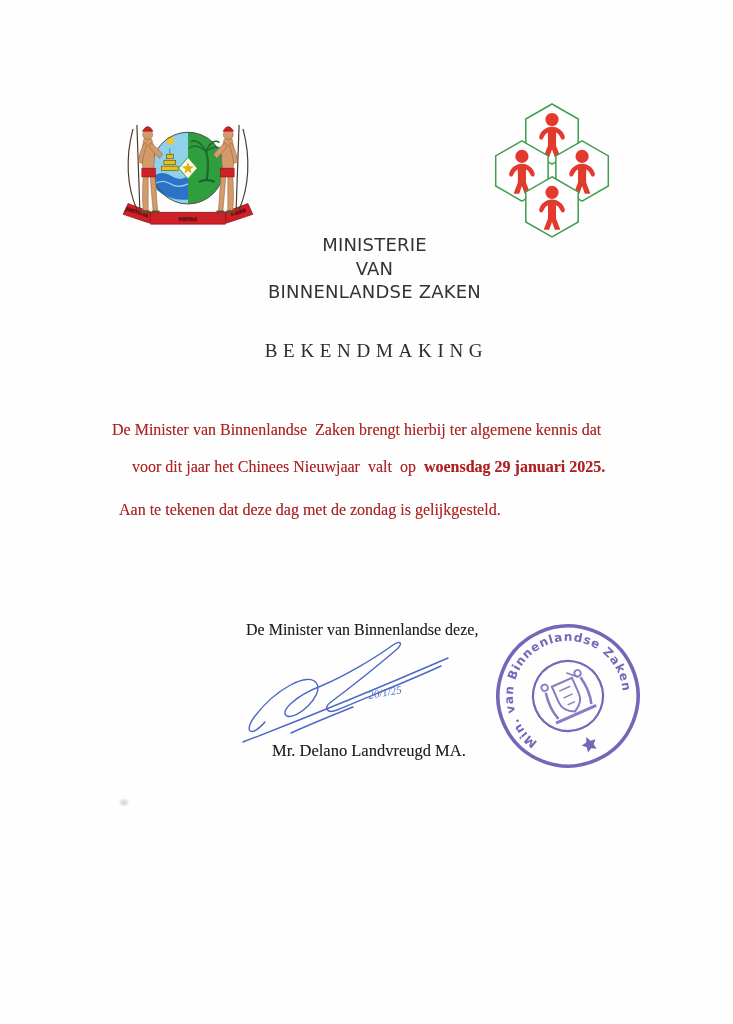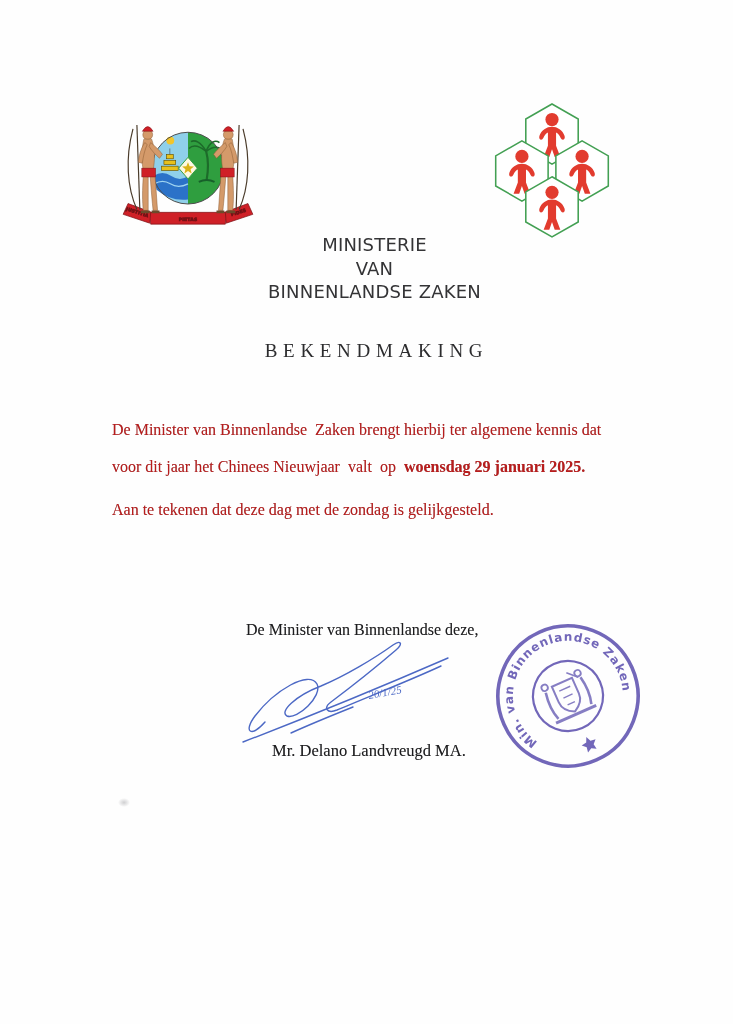--- a/index.html
+++ b/index.html
@@ -42,22 +42,22 @@
     position: absolute;
     left: 112px;
     width: 540px;
     font-size: 16px;
     color: #b91c1c;
     white-space: pre-wrap;
     text-shadow: 0 0 0.4px rgba(20,20,20,0.35);
   }
   .body-line b { font-weight: bold; }
   .l1 { top: 421px; }
-  .l2 { top: 458px; }
-  .l3 { top: 501px; }
+  .l2 { top: 458px; margin-left: 20px; }
+  .l3 { top: 501px; margin-left: 7px; }
   .place-date {
     position: absolute; left: 273px; top: 599px;
     font-size: 16px; white-space: pre-wrap;
     text-shadow: 0 0 0.4px rgba(20,20,20,0.35);
   }
   .signatory-title {
     position: absolute; left: 246px; top: 621px;
     font-size: 16px; white-space: pre-wrap;
     text-shadow: 0 0 0.4px rgba(20,20,20,0.35);
   }

